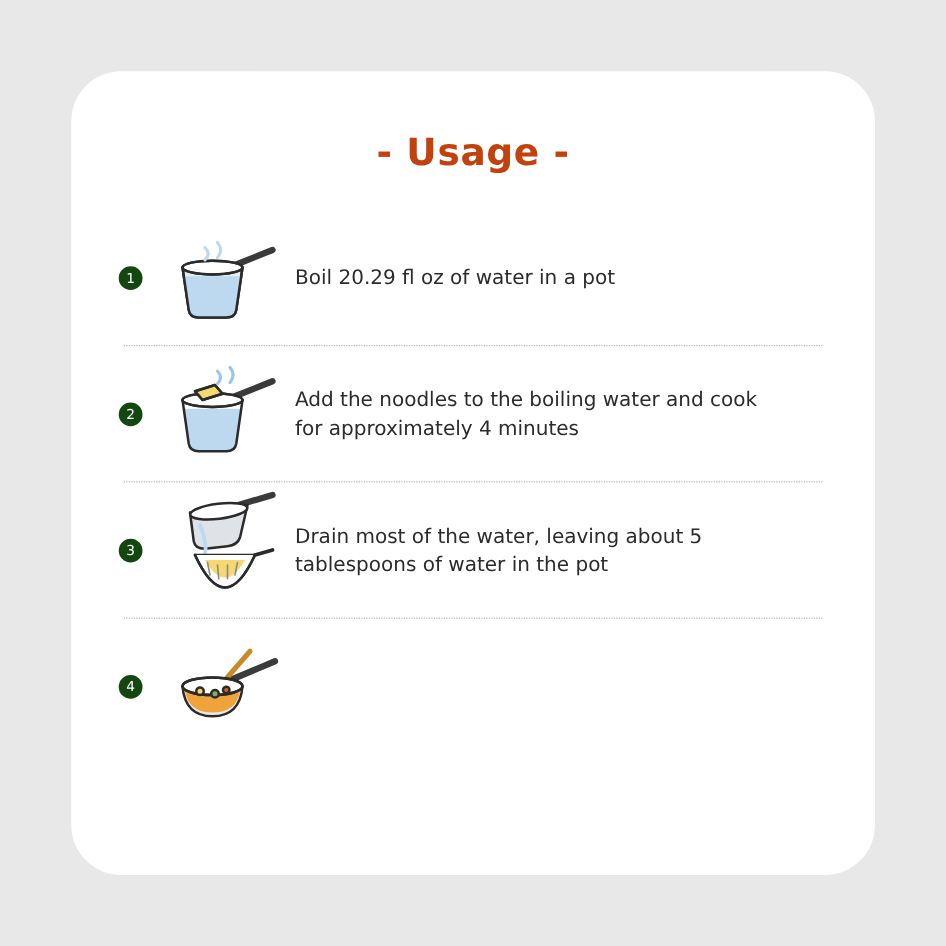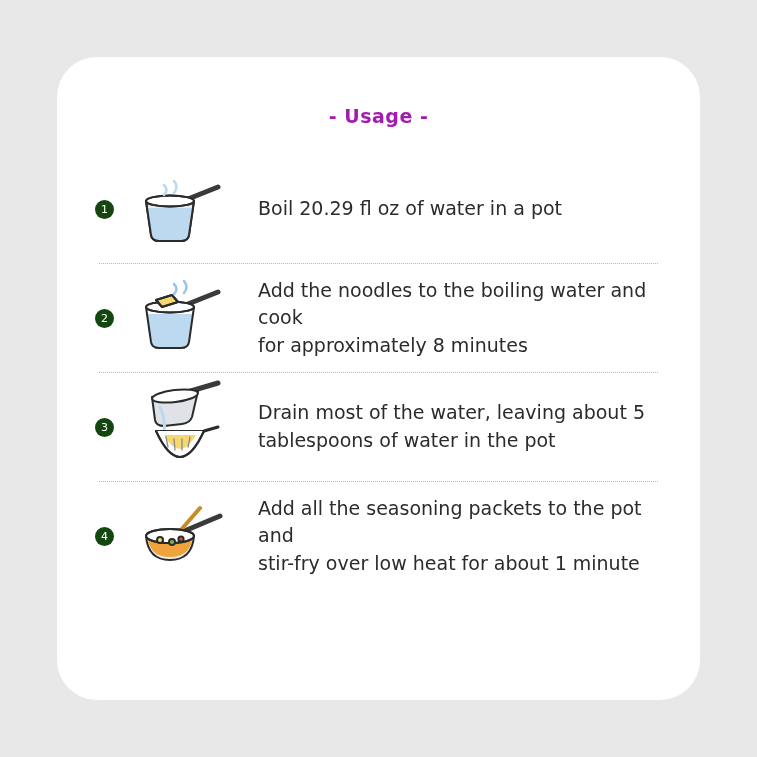--- a/index.html
+++ b/index.html
@@ -19,23 +19,23 @@
     top: 57px;
     width: 643px;
     height: 643px;
     background: #ffffff;
     border-radius: 40px;
     box-sizing: border-box;
   }
   .title {
     text-align: center;
     margin-top: 48px;
-    font-size: 19px;
+    font-size: 30px;
     font-weight: bold;
-    color: #a21caf;
+    color: #c2410c;
     letter-spacing: 0.5px;
     font-family: "DejaVu Sans", sans-serif;
   }
   .steps {
     margin-top: 28px;
     padding: 0 38px;
   }
   .step {
     display: flex;
     align-items: center;
@@ -63,22 +63,21 @@
   .art {
     flex: 0 0 auto;
     width: 110px;
     height: 96px;
     display: flex;
     align-items: center;
     justify-content: center;
   }
   .text {
     flex: 1 1 auto;
-    margin-left: 22px;
-    font-size: 19px;
+    font-size: 16px;
     line-height: 1.45;
     color: #2b2b2b;
     font-family: "DejaVu Sans", sans-serif;
     white-space: pre-line;
   }
 </style>
 </head>
 <body>
 
 <div class="card">
@@ -118,21 +117,21 @@
             <path d="M20 31 L25 66 Q26 72 33 72 L55 72 Q62 72 63 66 L68 31 Z" fill="none"></path>
             <ellipse cx="44" cy="31" rx="24" ry="5.5" fill="#ffffff"></ellipse>
             <ellipse cx="44" cy="31" rx="24" ry="5.5" fill="none"></ellipse>
             <path d="M30 24 L46 19 L52 26 L36 31 Z" fill="#f5d870"></path>
             <path d="M30 24 L46 19 L52 26 L36 31 Z" fill="none"></path>
             <path d="M48 8 q5 5 0 10 M58 5 q5 6 0 12" stroke="#9ac4e8" stroke-width="2.5"></path>
           </g>
         </svg>
       </div>
       <div class="text">Add the noodles to the boiling water and cook
-for approximately 8 minutes</div>
+for approximately 4 minutes</div>
     </div>
 
     <div class="divider"></div>
 
     <div class="step">
       <div class="badge">3</div>
       <div class="art">
         <svg width="110" height="100" viewBox="0 0 110 100">
           <g stroke="#2b2b2b" stroke-width="2" fill="none" stroke-linejoin="round" stroke-linecap="round">
             <path d="M58 16 L92 6" stroke-width="5" stroke="#3a3a3a"></path>
@@ -165,18 +164,16 @@
             <path d="M20 42 q2 24 24 24 q22 0 24 -24 Z" fill="#e9eaec"></path>
             <path d="M22 46 q3 17 22 17 q19 0 22 -17 Z" fill="#f0a33a" stroke="none"></path>
             <ellipse cx="44" cy="42" rx="24" ry="7" fill="#ffffff"></ellipse>
             <ellipse cx="44" cy="42" rx="24" ry="7" fill="none"></ellipse>
             <circle cx="34" cy="46" r="3" fill="#f5d870"></circle>
             <circle cx="46" cy="48" r="3" fill="#7fb45a"></circle>
             <circle cx="55" cy="45" r="2.6" fill="#e4572e"></circle>
           </g>
         </svg>
       </div>
-      <div class="text">Add all the seasoning packets to the pot and
-stir-fry over low heat for about 1 minute</div>
     </div>
 
   </div>
 </div>
 
 </body></html>

